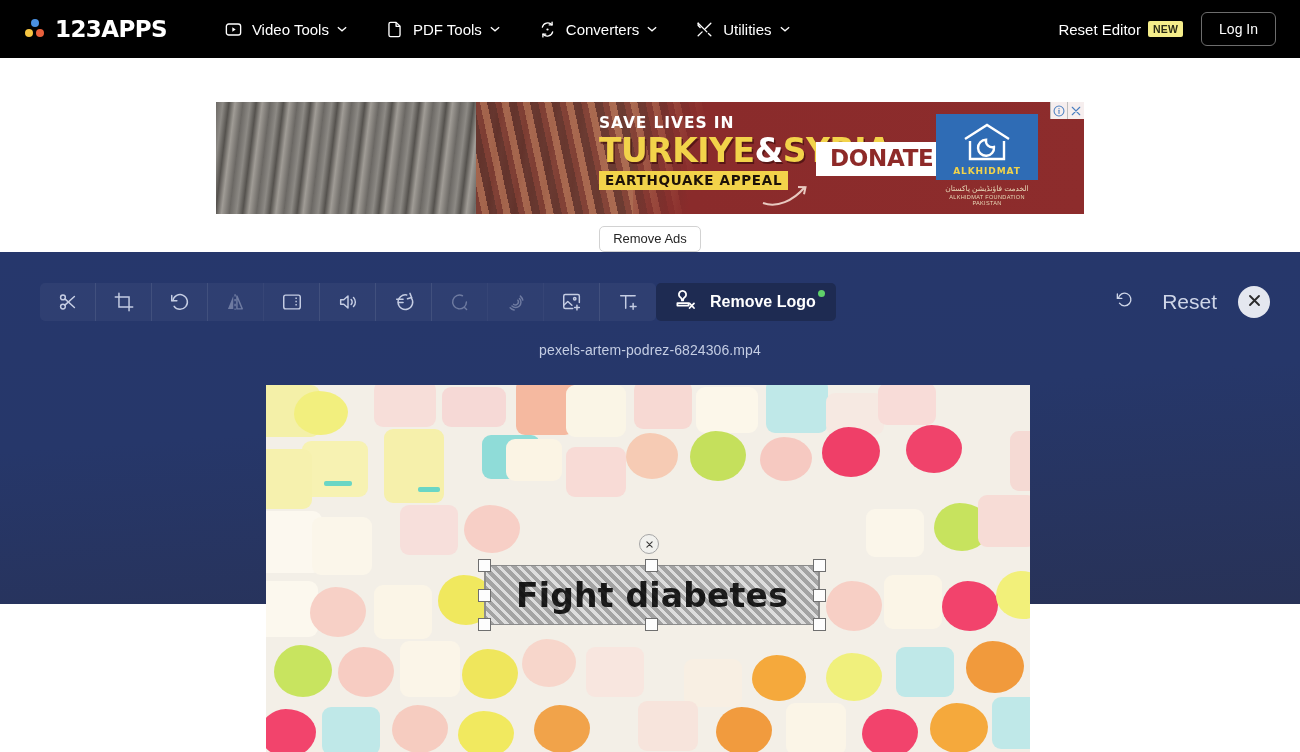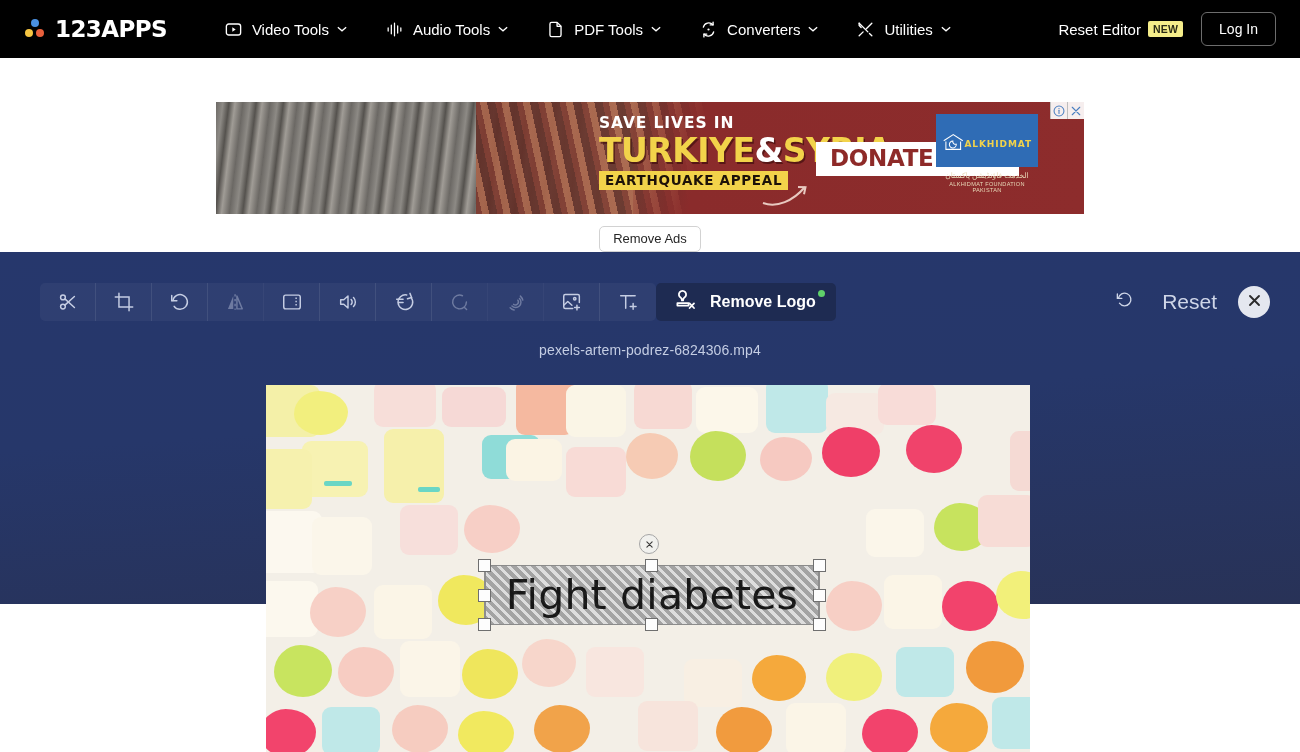--- a/index.html
+++ b/index.html
@@ -107,21 +107,21 @@
   .ad-donate {
     position: absolute; left: 600px; top: 40px;
     background: #ffffff; color: #8e2a28;
     font-size: 23px; font-weight: 700; letter-spacing: -.3px;
     padding: 5px 14px 6px; line-height: 1;
     font-family: "DejaVu Sans", sans-serif;
   }
   .ad-logo { position: absolute; right: 46px; top: 12px; width: 102px; text-align: center; }
   .ad-logo-box {
     background: #2f6cb5; padding: 7px 6px 4px; display: flex;
-    align-items: center;
+    flex-direction: column; align-items: center;
   }
   .ad-logo-name {
     color: #f2d34a; font-size: 9px; font-weight: 700; letter-spacing: .9px;
     margin-top: 3px; font-family: "DejaVu Sans", sans-serif;
   }
   .ad-logo-sub1 { color: #e8d9b8; font-size: 7.5px; margin-top: 4px; direction: rtl; }
   .ad-logo-sub2 { color: #e8d9b8; font-size: 5.6px; letter-spacing: .3px; margin-top: 1px; }
   .ad-choices {
     position: absolute; right: 0; top: 0; display: flex; height: 17px;
     background: rgba(255,255,255,.92);
@@ -212,21 +212,21 @@
       repeating-linear-gradient(45deg,
         rgba(255,255,255,.55) 0px, rgba(255,255,255,.55) 3px,
         rgba(150,150,150,.55) 3px, rgba(150,150,150,.55) 7px),
       #b4b4b4;
     border: 1px solid #8b8b8b;
     display: flex; align-items: center; justify-content: center;
     cursor: move;
   }
   .overlay-text {
     font-family: "DejaVu Sans", sans-serif;
-    font-size: 41px; font-weight: 400; color: #222222;
+    font-size: 33px; font-weight: 700; color: #222222;
     letter-spacing: .2px; white-space: nowrap;
     mix-blend-mode: multiply;
     text-align: center;
   }
   .sel-frame { position: absolute; left: 479px; top: 560px; width: 346px; height: 70px; pointer-events: none; }
   .handle {
     position: absolute; width: 13px; height: 13px;
     background: #fdfdfd; border: 1.6px solid #6f6f6f;
     pointer-events: auto; box-sizing: border-box;
   }
@@ -274,33 +274,20 @@
         </svg>
       </span>
       <span>Video Tools</span>
       <span>
         <svg class="chev" viewBox="0 0 12 7" fill="none" stroke="#fff" stroke-width="1.5">
             <path d="M1 1.3L6 5.7 11 1.3"></path>
           </svg>
       </span>
     </div>
 
-    <div class="nav-item">
-      <span>
-        <svg class="nav-ico" viewBox="0 0 24 24" stroke="#fff" stroke-width="1.6" stroke-linecap="round">
-          <path d="M4 10v4M8 6.5v11M12 4v16M16 7.5v9M20 10v4"></path>
-        </svg>
-      </span>
-      <span>Audio Tools</span>
-      <span>
-        <svg class="chev" viewBox="0 0 12 7" fill="none" stroke="#fff" stroke-width="1.5">
-            <path d="M1 1.3L6 5.7 11 1.3"></path>
-          </svg>
-      </span>
-    </div>
 
     <div class="nav-item">
       <span>
         <svg class="nav-ico" viewBox="0 0 24 24" fill="none" stroke="#fff" stroke-width="1.7" stroke-linejoin="round">
           <path d="M14 3H7a2 2 0 0 0-2 2v14a2 2 0 0 0 2 2h10a2 2 0 0 0 2-2V8z"></path>
             <path d="M14 3v5h5"></path>
         </svg>
       </span>
       <span>PDF Tools</span>
       <span>

